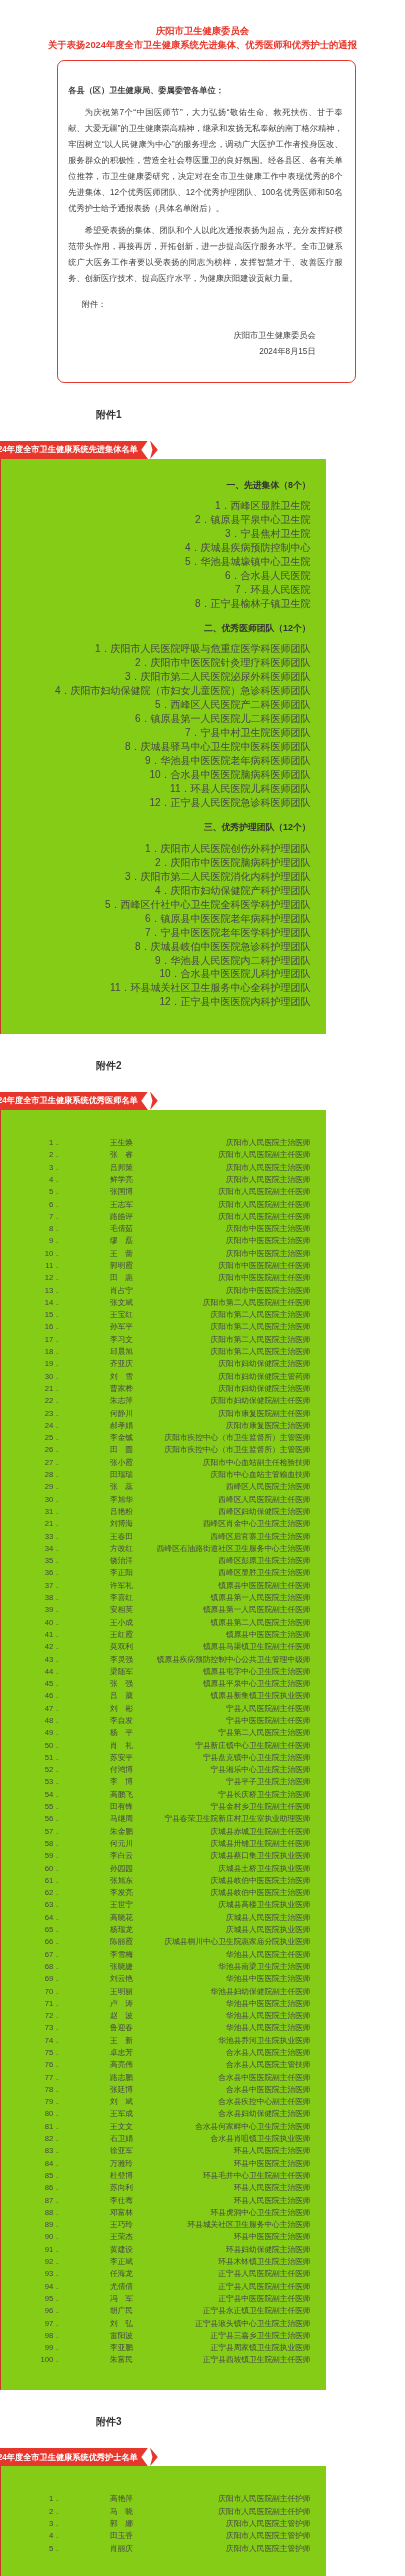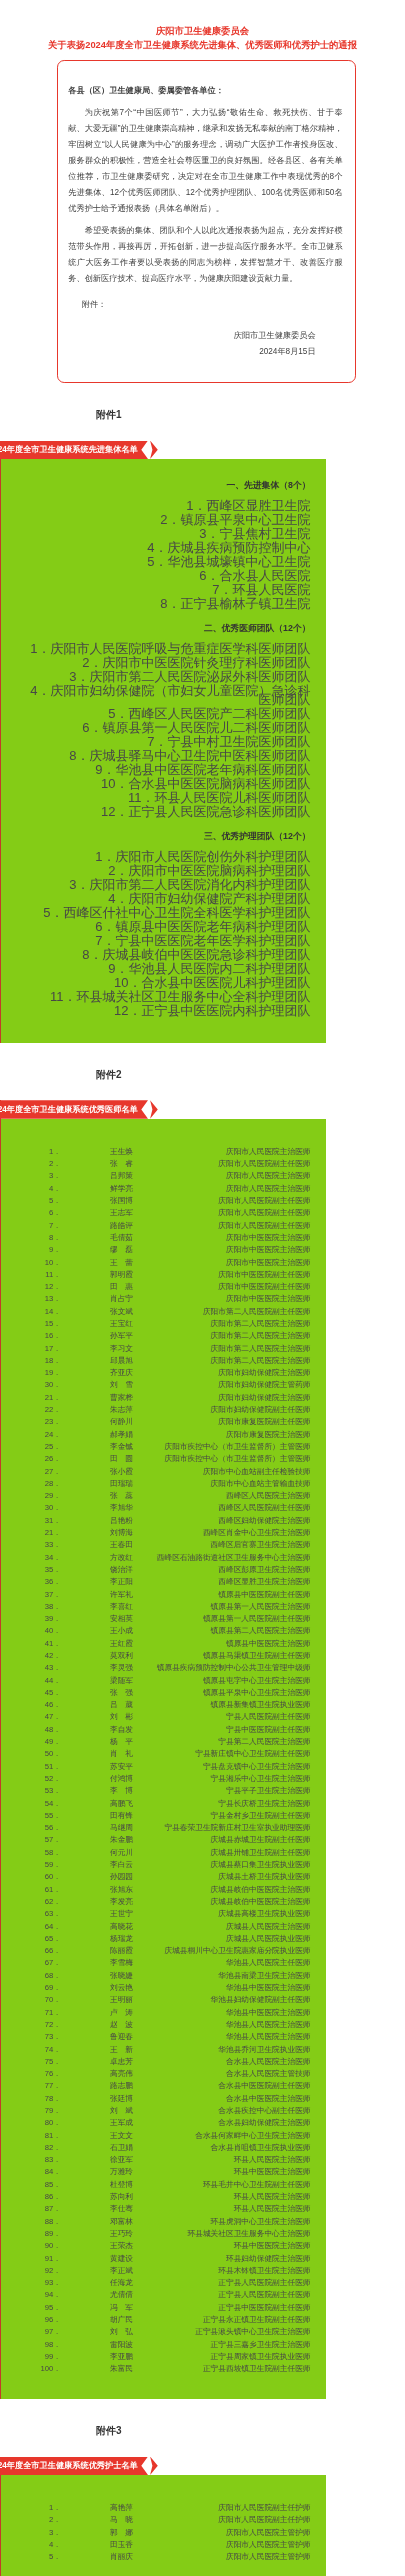--- a/index.html
+++ b/index.html
@@ -31,21 +31,21 @@
   .banner{margin-left:-17px;width:164px;box-sizing:border-box;background:#e7372c;
           color:#ffffff;font-size:8.2px;font-weight:bold;letter-spacing:0;
           display:flex;align-items:center;padding-left:4.6px;
           clip-path:polygon(0 0,100% 0,calc(100% - 6.7px) 50%,100% 100%,0 100%);}
   .banner-tail{flex:none;width:7.7px;height:18.5px;margin-left:2.1px;background:#e7372c;
           clip-path:polygon(0 0,100% 50%,0 100%,30% 50%);}
   .cream{background:#84cc16;padding:20.6px 15.5px 21.6px 24px;text-align:right;}
   .cream-2,.cream-3{padding-top:29px;}
   .group-heading{font-size:8.8px;font-weight:bold;color:#333333;margin:14.4px 0 10.3px 0;}
   .group-heading:first-child{margin-top:0;}
-  .plain-list{list-style:none;margin:0 0 2.1px 0;padding:0;font-size:13px;color:#474747;}
+  .plain-list{list-style:none;margin:0 0 2.1px 0;padding:0;font-size:10px;color:#474747;}
   .plain-list li{margin-bottom:5.2px;line-height:8.8px;}
   .entries{list-style:none;margin:0;padding:0;font-size:7.7px;color:#474747;}
   .entries li{display:flex;margin-bottom:4.1px;line-height:8.2px;}
   .entries .no{flex:none;width:36px;}
   .entries .nm{flex:none;width:72px;white-space:pre;}
   .entries .org{flex:1;}
 </style>
 </head>
 <body>
 

